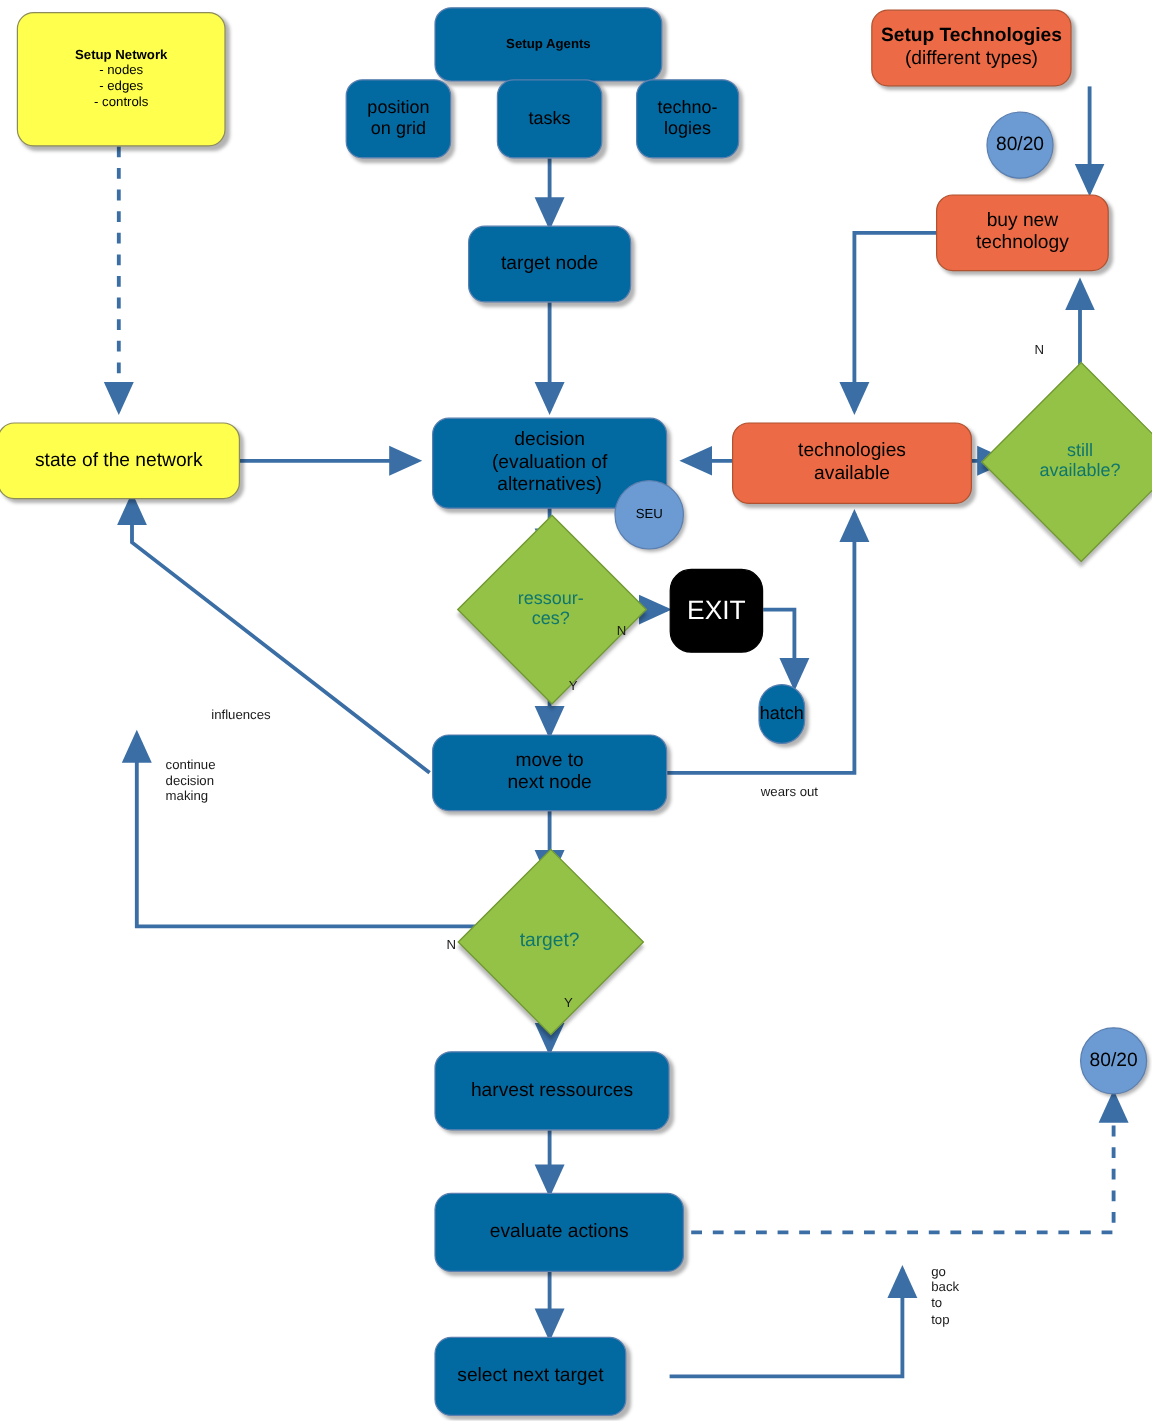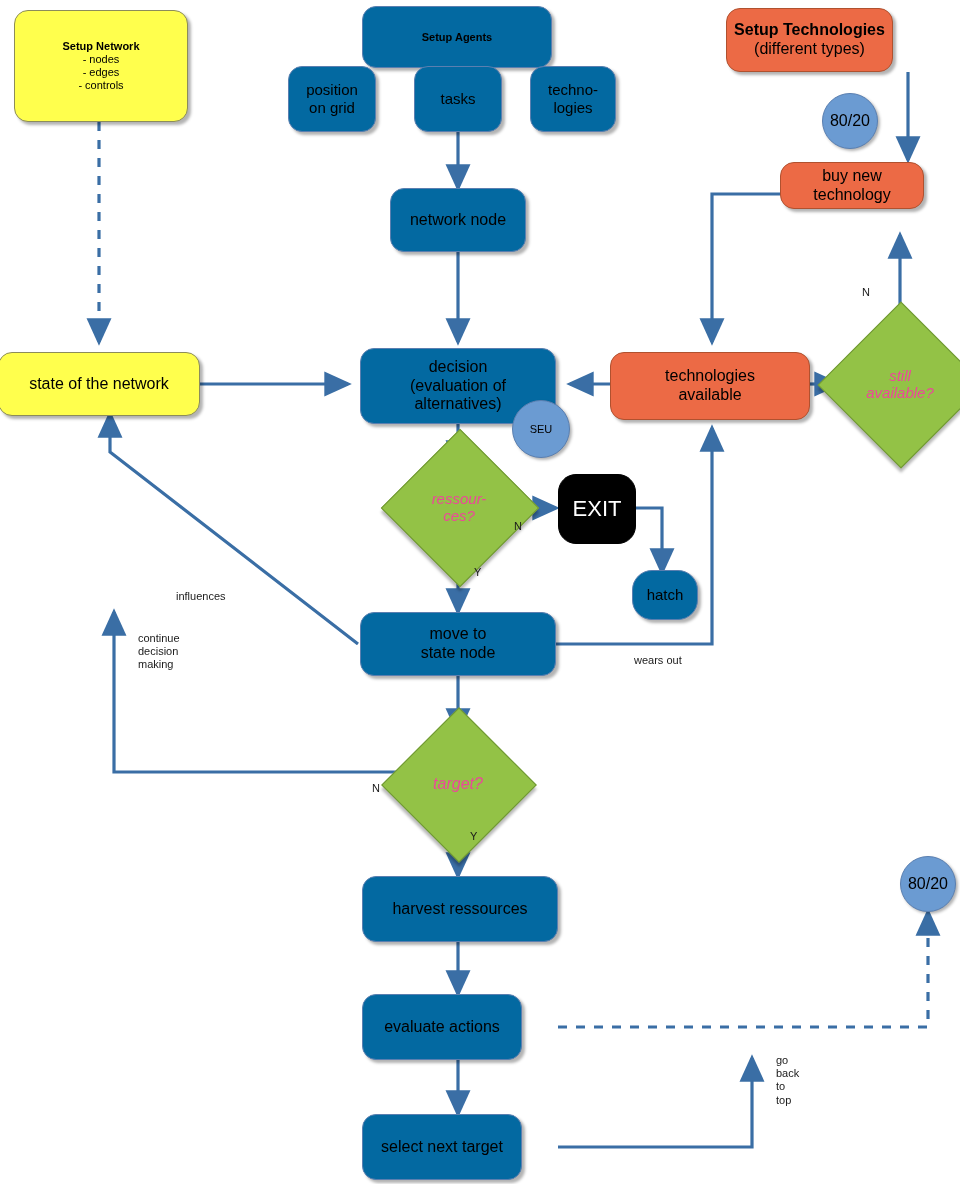--- a/index.html
+++ b/index.html
@@ -44,23 +44,22 @@
   .diamond-shape{
     position:absolute;left:0;top:0;width:100%;height:100%;
     background:#93c246;
     transform:rotate(45deg);
     border:1px solid #6f9634;
     box-shadow:3px 3px 3px rgba(0,0,0,0.28);
   }
   .diamond-label{
     position:absolute;left:0;top:0;width:100%;height:100%;
     display:flex;align-items:center;justify-content:center;
-    text-align:center;color:#ec4899;line-height:1.15;
+    text-align:center;color:#0f766e;line-height:1.15;
     z-index:2;
-    font-style:italic;
   }
   .edge-label{
     position:absolute;
     color:#1a1a1a;
     white-space:pre-line;
     line-height:1.2;
     z-index:6;
   }
   .bold{font-weight:bold;}
   .t15{font-size:15px;}
@@ -155,27 +154,27 @@
 
   <div class="node rrect orange t16" style="left:726px;top:8px;width:167px;height:64px;flex-direction:column;">
     <div class="bold t16">Setup Technologies</div>
     <div class="t16">(different types)</div>
   </div>
 
   <div class="node circle t16" style="left:822px;top:93px;width:56px;height:56px;">
     <span>80/20</span>
   </div>
 
-  <div class="node rrect orange multiline t16" style="left:780px;top:162px;width:144px;height:47px;">
+  <div class="node rrect orange multiline t16" style="left:780px;top:162px;width:144px;height:64px;">
     <span>buy new
 technology</span>
   </div>
 
   <div class="node rrect blue t16" style="left:390px;top:188px;width:136px;height:64px;">
-    <span>network node</span>
+    <span>target node</span>
   </div>
 
   <div class="node rrect yellow t16" style="left:-2px;top:352px;width:202px;height:64px;">
     <span>state of the network</span>
   </div>
 
   <div class="node rrect blue multiline t16" style="left:360px;top:348px;width:196px;height:76px;">
     <span>decision
 (evaluation of
 alternatives)</span>
@@ -199,39 +198,39 @@
   <div class="diamond-wrap" style="left:404px;top:452px;width:110px;height:110px;">
     <div class="diamond-shape"></div>
     <div class="diamond-label multiline t15">ressour-
 ces?</div>
   </div>
 
   <div class="node black t18" style="left:558px;top:474px;width:78px;height:70px;">
     <span>EXIT</span>
   </div>
 
-  <div class="node rrect blue t15" style="left:632px;top:570px;width:66px;height:50px;border-radius:20px;">
+  <div class="node rrect blue t15" style="left:632px;top:570px;width:39px;height:50px;border-radius:20px;">
     <span>hatch</span>
   </div>
 
   <div class="node rrect blue multiline t16" style="left:360px;top:612px;width:196px;height:64px;">
     <span>move to
-state node</span>
+next node</span>
   </div>
 
   <div class="diamond-wrap" style="left:404px;top:730px;width:108px;height:108px;">
     <div class="diamond-shape"></div>
     <div class="diamond-label t16">target?</div>
   </div>
 
   <div class="node rrect blue t16" style="left:362px;top:876px;width:196px;height:66px;">
     <span>harvest ressources</span>
   </div>
 
-  <div class="node rrect blue t16" style="left:362px;top:994px;width:160px;height:66px;">
+  <div class="node rrect blue t16" style="left:362px;top:994px;width:208px;height:66px;">
     <span>evaluate actions</span>
   </div>
 
   <div class="node rrect blue t16" style="left:362px;top:1114px;width:160px;height:66px;">
     <span>select next target</span>
   </div>
 
   <div class="node circle t16" style="left:900px;top:856px;width:56px;height:56px;">
     <span>80/20</span>
   </div>

